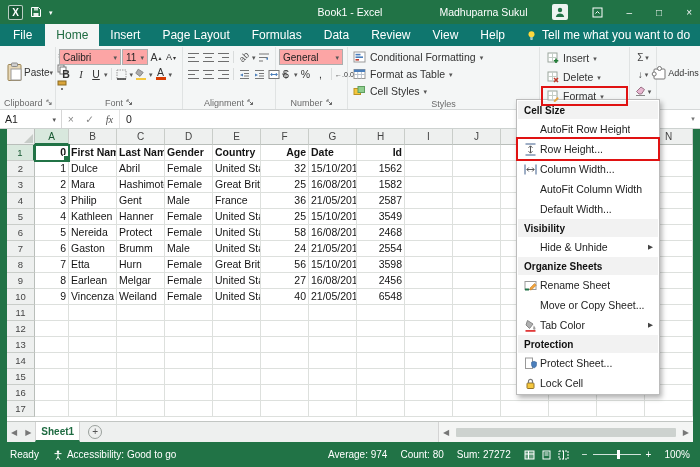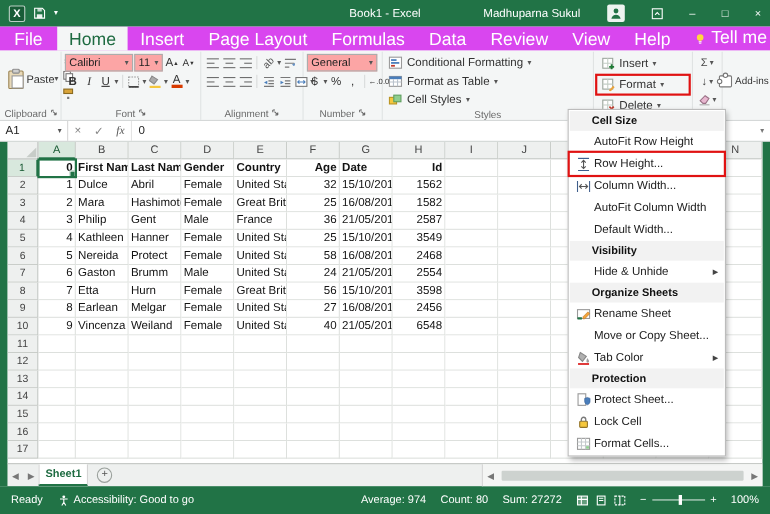--- a/index.html
+++ b/index.html
@@ -8,21 +8,21 @@
 .app{position:relative;width:700px;height:467px;overflow:hidden;background:#fff;font-size:11px}
 
 .titlebar{height:24px;background:#217346;color:#fff;display:flex;align-items:center;padding:0 8px;position:relative;font-size:10.5px}
 .qat{display:flex;align-items:center;gap:7px;z-index:2}
 .logo{width:15px;height:15px;background:#185c37;border:1px solid rgba(255,255,255,.7);border-radius:2px;color:#fff;font-weight:bold;font-size:10px;display:flex;align-items:center;justify-content:center}
 .tb-title{position:absolute;left:0;right:0;text-align:center;pointer-events:none}
 .tb-right{margin-left:auto;display:flex;align-items:center;gap:24px;z-index:2}
 .avatar{width:16px;height:16px;background:rgba(255,255,255,.92);border-radius:2px;display:flex;align-items:center;justify-content:center}
 .winbtn{font-size:10px;opacity:.95}
 
-.tabrow{height:22px;background:#d946ef;display:flex;color:#fff;font-size:16px}
+.tabrow{height:22px;background:#0f766e;display:flex;color:#fff;font-size:12px}
 .filetab{padding:4px 13px}
 .tabstrip{display:flex}
 .rtab{padding:4px 11px;white-space:nowrap}
 .rtab.active{background:#f4f6f6;color:#1e6b41}
 .tellme{display:flex;align-items:center;gap:5px;padding:4px 10px;white-space:nowrap}
 
 .ribbon{height:64px;background:#f4f6f6;border-bottom:1px solid #d5d8d8;display:flex;padding:1px 0 0 1px}
 .rgroup{display:flex;flex-direction:column;border-right:1px solid #e0e3e3;padding:1px 3px 0;flex:none}
 .rgroup:last-child{border-right:none}
 .g-clip{width:55px}.g-font{width:127px}.g-align{width:93px}.g-num{width:72px}.g-styles{width:192px}.g-cells{width:90px}.g-edit{width:27px}.g-addins{width:36px}
@@ -84,21 +84,21 @@
 
 .statusbar{height:25px;background:#217346;color:#fff;display:flex;align-items:center;padding:0 10px;font-size:10px;gap:14px}
 .acc{display:flex;align-items:center;gap:4px}
 .sbright{margin-left:auto;display:flex;align-items:center;gap:13px;white-space:nowrap}
 .viewics{display:flex;gap:6px;align-items:center}
 .zoom{display:flex;align-items:center;gap:5px}
 .ztrack{width:48px;height:1px;background:rgba(255,255,255,.8);position:relative;display:inline-block}
 .zthumb{position:absolute;left:50%;top:-4px;width:3px;height:9px;background:#fff}
 
 .menu{position:absolute;left:516px;top:99px;width:144px;background:#fff;border:1px solid #bcbcbc;box-shadow:2px 3px 5px rgba(0,0,0,.3);z-index:30;padding:1px;font-size:10.5px}
-.mhead{font-weight:bold;color:#111;background:#f2f2f2;padding:4px 20px 3px;font-size:10px}
+.mhead{font-weight:bold;color:#111;background:#f2f2f2;padding:4px 6px 3px;font-size:10px}
 .mitem{display:flex;align-items:center;height:20px;padding:0 5px 0 2px;color:#222;position:relative}
 .micon{width:20px;display:flex;align-items:center;justify-content:center;flex:none}
 .mlabel{white-space:nowrap;overflow:hidden}
 .msub{margin-left:auto;font-size:6.5px;color:#444}
 </style>
 </head>
 <body>
 
 <div class="app">
 
@@ -373,36 +373,36 @@
       <div class="rgcol">
         <div class="cellbtn">
           <svg width="12" height="12" viewBox="0 0 12 12">
               <rect x="1" y="1" width="9" height="9" fill="#fff" stroke="#9aa59c"></rect>
               <path d="M1 5.5h9M5.5 1v9" stroke="#c4cec6"></path>
               <path d="M9 6.5v4.5M6.8 8.8h4.5" stroke="#1d7a34" stroke-width="1.6"></path>
             </svg>
           <span>Insert</span>
             <span class="dd">▾</span>
         </div>
+        <div class="cellbtn">
+          <svg width="12" height="12" viewBox="0 0 12 12">
+              <rect x="1" y="1" width="9" height="9" fill="#fff" stroke="#9aa59c"></rect>
+              <path d="M1 5.5h9M5.5 1v9" stroke="#c4cec6"></path>
+              <path d="M7 7l4 4M11 7l-4 4" stroke="#c0392b" stroke-width="1.5"></path>
+            </svg>
+          <span>Delete</span>
+            <span class="dd">▾</span>
+        </div>
         <div class="cellbtn annotated">
           <svg width="12" height="12" viewBox="0 0 12 12">
               <rect x="1" y="1" width="9" height="9" fill="#fff" stroke="#9aa59c"></rect>
               <path d="M1 5.5h9M5.5 1v9" stroke="#c4cec6"></path>
               <path d="M6.5 11l4-4 1.3 1.3-4 4z" fill="#e8a33d"></path>
             </svg>
           <span>Format</span>
-            <span class="dd">▾</span>
-        </div>
-        <div class="cellbtn">
-          <svg width="12" height="12" viewBox="0 0 12 12">
-              <rect x="1" y="1" width="9" height="9" fill="#fff" stroke="#9aa59c"></rect>
-              <path d="M1 5.5h9M5.5 1v9" stroke="#c4cec6"></path>
-              <path d="M7 7l4 4M11 7l-4 4" stroke="#c0392b" stroke-width="1.5"></path>
-            </svg>
-          <span>Delete</span>
             <span class="dd">▾</span>
         </div>
       </div>
       <div class="rglabel">
           <span>Cells</span>
         </div>
     </div>
 
     <div class="rgroup g-edit">
       <div class="rgcol">
@@ -895,25 +895,15 @@
       </div>
       <div class="mitem">
         <span class="micon">
           <svg width="13" height="13" viewBox="0 0 13 13">
             <rect x="3" y="6" width="7" height="5.5" rx=".8" fill="#f5c73d" stroke="#93742a"></rect>
             <path d="M4.5 6V4.3a2 2 0 014 0V6" fill="none" stroke="#7a7a7a" stroke-width="1.2"></path>
           </svg>
         </span>
         <span class="mlabel">Lock Cell</span>
       </div>
-      <div class="mitem">
-        <span class="micon">
-          <svg width="13" height="13" viewBox="0 0 13 13">
-            <rect x="1" y="1.5" width="11" height="10" fill="#fff" stroke="#999"></rect>
-            <path d="M1 4.8h11M1 8.2h11M4.6 1.5v10M8.3 1.5v10" stroke="#c4c9cc"></path>
-            <rect x="8.8" y="8.6" width="2.6" height="2.3" fill="#8fce8f"></rect>
-          </svg>
-        </span>
-        <span class="mlabel">Format Cells...</span>
-      </div>
     </div>
 
 </div>
 
 </body></html>

